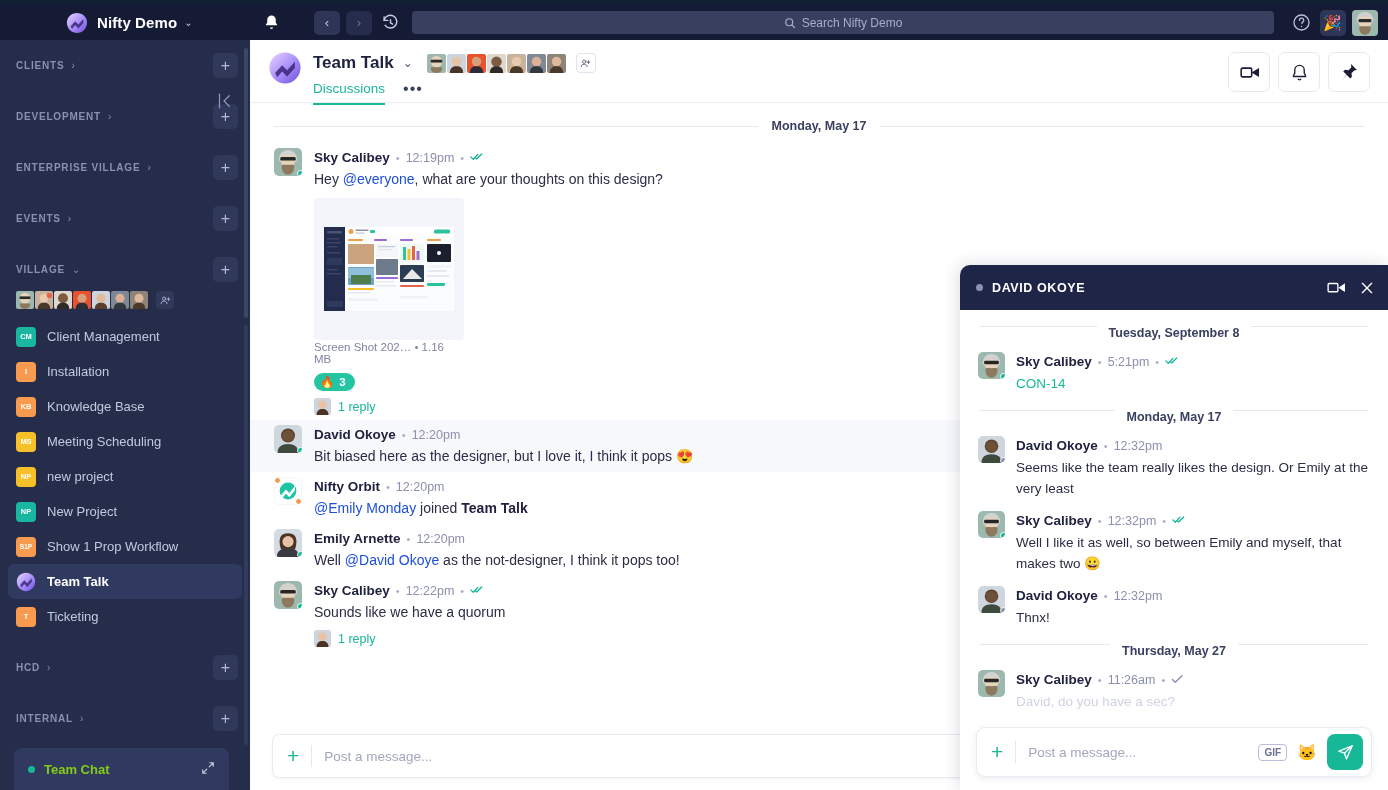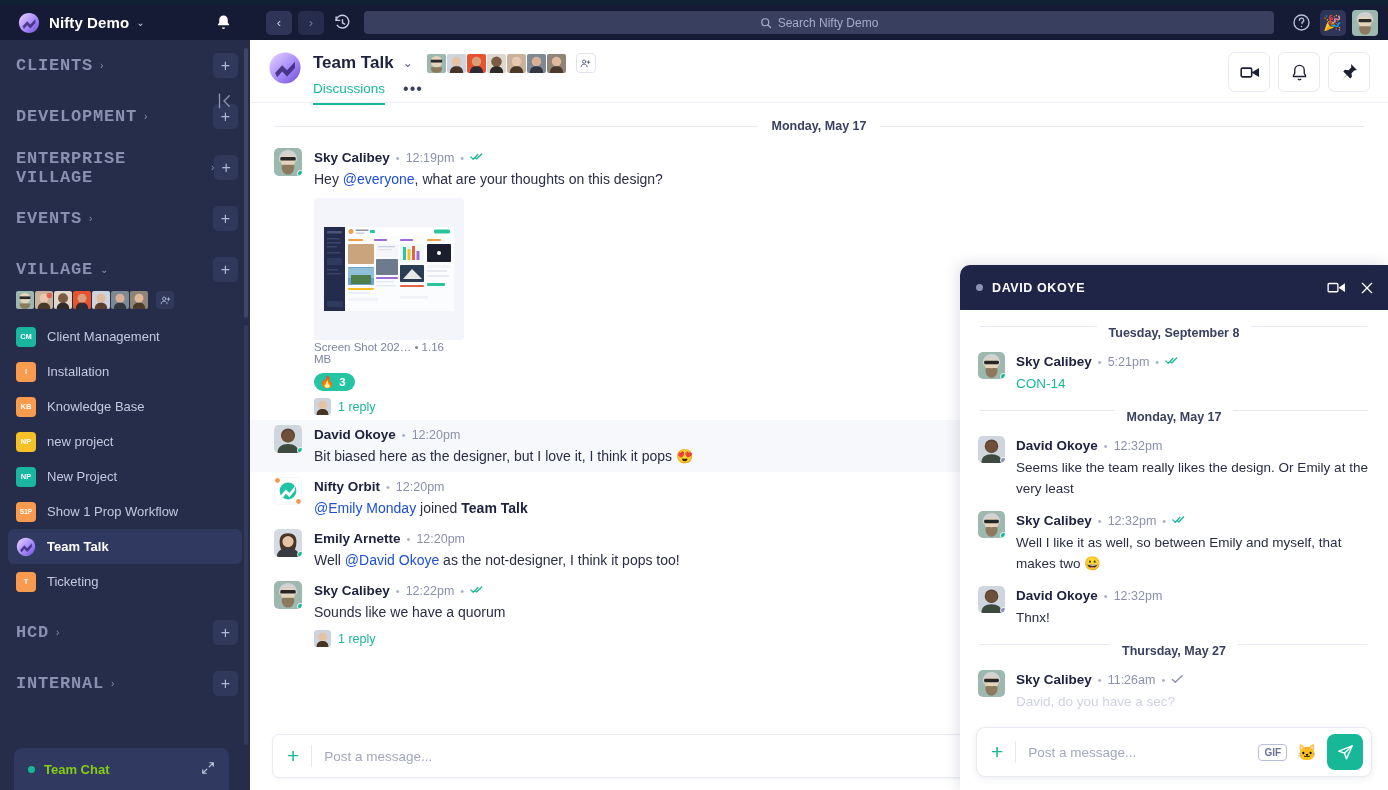--- a/index.html
+++ b/index.html
@@ -12,21 +12,21 @@
   #app { position: relative; width: 1388px; height: 790px; }
 
   
   .top-strip { position:absolute; top:0; left:0; width:1388px; height:5px; background:#122033; }
 
   
   .topbar {
     position:absolute; top:5px; left:0; width:1388px; height:35px;
     background:#161b35; display:flex; align-items:center;
   }
-  .topbar-left { width:250px; height:35px; display:flex; align-items:center; padding-left:18px; background:#161b35; }
+  .topbar-left { width:250px; height:35px; display:flex; align-items:center; padding-left:18px; background:#161b35;margin-left:48px; }
   .brand-logo { width:22px; height:22px; margin-right:9px; flex:none; }
   .brand-name { color:#fff; font-size:15px; font-weight:bold; letter-spacing:0.1px; }
   .brand-caret { color:#c3c8de; font-size:10px; margin-left:7px; }
   .bell-wrap { margin-left:auto; margin-right:18px; display:flex; align-items:center; }
 
   .nav-btn {
     width:26px; height:24px; border-radius:5px; background:#2e3557;
     display:flex; align-items:center; justify-content:center; color:#c8cde4; font-size:13px;
     margin-right:6px; cursor:pointer;
   }
@@ -49,21 +49,21 @@
   .sb-scroll { position:relative; height:705px; overflow:hidden; }
   .sb-scrollbar { position:absolute; right:2px; top:8px; width:4px; height:270px; background:#3d4668; border-radius:2px; }
   .sb-scrollbar2 { position:absolute; right:2px; top:285px; width:4px; height:420px; background:#323b5e; border-radius:2px; }
 
   .collapse-icon { position:absolute; right:17px; top:52px; color:#8f96b5; font-size:17px; z-index:3; cursor:pointer;}
 
   .sb-group {
     position:relative; height:51px; display:flex; align-items:center;
     padding-left:16px; padding-right:12px;
   }
-  .sb-group-label { color:#8a91b0; font-size:17px; font-weight:bold; letter-spacing:0.8px;font-family:Liberation Mono, monospace; }
+  .sb-group-label { color:#8a91b0; font-size:10px; font-weight:bold; letter-spacing:0.8px; }
   .sb-group-caret { color:#8a91b0; font-size:10px; margin-left:7px; }
   .sb-add {
     margin-left:auto; width:25px; height:25px; border-radius:5px; background:#31395b;
     color:#b3b9d2; font-size:16px; display:flex; align-items:center; justify-content:center; cursor:pointer;
   }
 
   .sb-avatars { display:flex; align-items:center; padding-left:16px; height:26px; margin-top:-8px; margin-bottom:6px; }
   .sb-avatars .av { width:18px; height:18px; border-radius:2px; overflow:hidden; margin-right:1px; }
   .sb-addperson { width:18px;height:18px;border-radius:4px;background:#31395b;color:#aeb5d0;
     display:flex;align-items:center;justify-content:center;font-size:9px;margin-left:7px;cursor:pointer;}
@@ -371,20 +371,24 @@
         <span class="sb-item-icon" style="background:#19b6a0">CM</span>
         <span class="sb-item-label">Client Management</span>
       </div>
       <div class="sb-item">
         <span class="sb-item-icon" style="background:#f89b4e">I</span>
         <span class="sb-item-label">Installation</span>
       </div>
       <div class="sb-item">
         <span class="sb-item-icon" style="background:#f89b4e">KB</span>
         <span class="sb-item-label">Knowledge Base</span>
+      </div>
+      <div class="sb-item">
+        <span class="sb-item-icon" style="background:#f6c028">MS</span>
+        <span class="sb-item-label">Meeting Scheduling</span>
       </div>
       <div class="sb-item">
         <span class="sb-item-icon" style="background:#f6c028">NP</span>
         <span class="sb-item-label">new project</span>
       </div>
       <div class="sb-item">
         <span class="sb-item-icon" style="background:#19b6a0">NP</span>
         <span class="sb-item-label">New Project</span>
       </div>
       <div class="sb-item">

